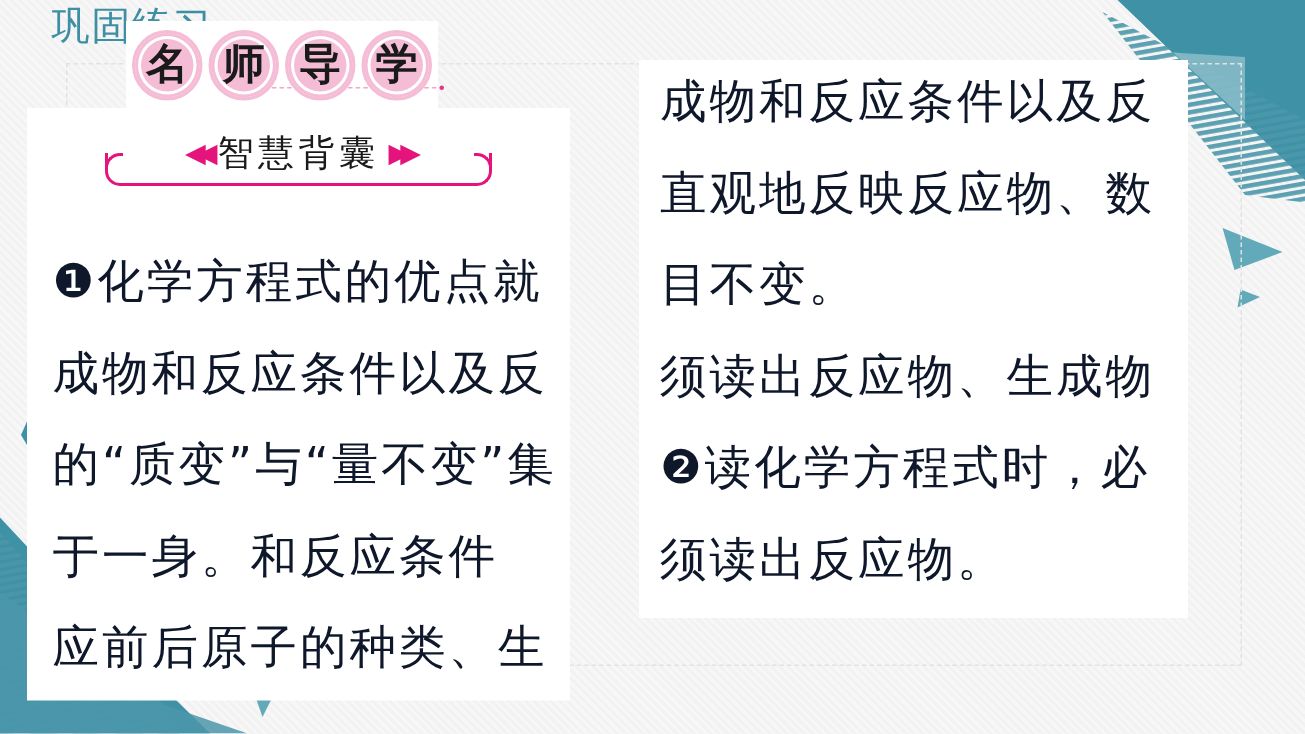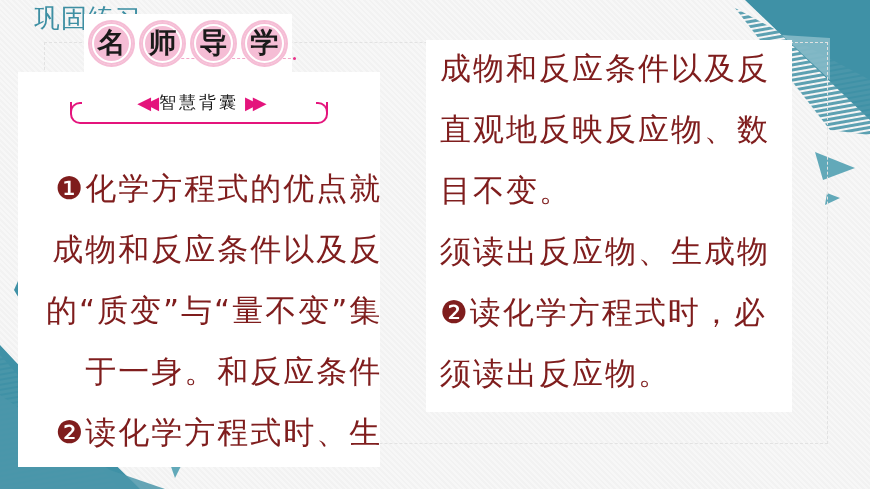--- a/index.html
+++ b/index.html
@@ -49,26 +49,26 @@
     position:absolute; left:0; top:22px; width:258px; height:22px;
     border:2px solid #e4147c; border-top:none; border-radius:0 0 10px 10px; box-sizing:border-box;
   }
   .tip-frame-tl { position:absolute; left:0; top:22px; width:12px; height:12px; border-top:2px solid #e4147c; border-left:2px solid #e4147c; border-radius:10px 0 0 0; box-sizing:border-box; }
   .tip-frame-tr { position:absolute; right:0; top:22px; width:12px; height:12px; border-top:2px solid #e4147c; border-right:2px solid #e4147c; border-radius:0 10px 0 0; box-sizing:border-box; }
   .tip-label-bg {
     position:absolute; left:22px; top:4px; width:214px; height:36px; background:#fff;
     display:flex; align-items:center; justify-content:center; gap:6px;
   }
   .tip-arrow { color:#e4147c; font-size:18px; font-weight:bold; letter-spacing:-6px; }
-  .tip-label { font-size:17px; color:#1a1a1a; letter-spacing:3px; }
+  .tip-label { font-size:24px; color:#1a1a1a; letter-spacing:3px; }
   .text-lines { position:absolute; }
   .text-line {
-    font-size:31px; line-height:61px; color:#7f1d1d; white-space:nowrap; letter-spacing:2px;
+    font-size:31px; line-height:61px; color:#0f172a; white-space:nowrap; letter-spacing:2px;
   }
-  .left-text { left:28px; top:86px;text-align:right; }
+  .left-text { left:17px; top:86px; }
   .right-text { left:14px; top:-2px; }
 </style>
 </head>
 <body>
 
 <svg class="deco" width="870" height="489" style="left:0;top:0;">
   <defs>
     <pattern id="stripes" width="8" height="5" patternUnits="userSpaceOnUse" patternTransform="rotate(-10)">
       <rect width="8" height="3" fill="#4b97aa"></rect>
     </pattern>
@@ -101,21 +101,21 @@
       <span class="tip-arrow">◀◀</span>
       <span class="tip-label">智慧背囊</span>
       <span class="tip-arrow">▶▶</span>
     </div>
   </div>
   <div class="text-lines left-text">
     <div class="text-line">❶化学方程式的优点就</div>
     <div class="text-line">成物和反应条件以及反</div>
     <div class="text-line">的“质变”与“量不变”集</div>
     <div class="text-line">于一身。和反应条件</div>
-    <div class="text-line">❷读化学方程式时、生</div>
+    <div class="text-line">应前后原子的种类、生</div>
   </div>
 </div>
 
 <div class="badge-wrap">
   <div class="badge-line"></div>
   <div class="badge">名</div>
   <div class="badge">师</div>
   <div class="badge">导</div>
   <div class="badge">学</div>
 </div>

